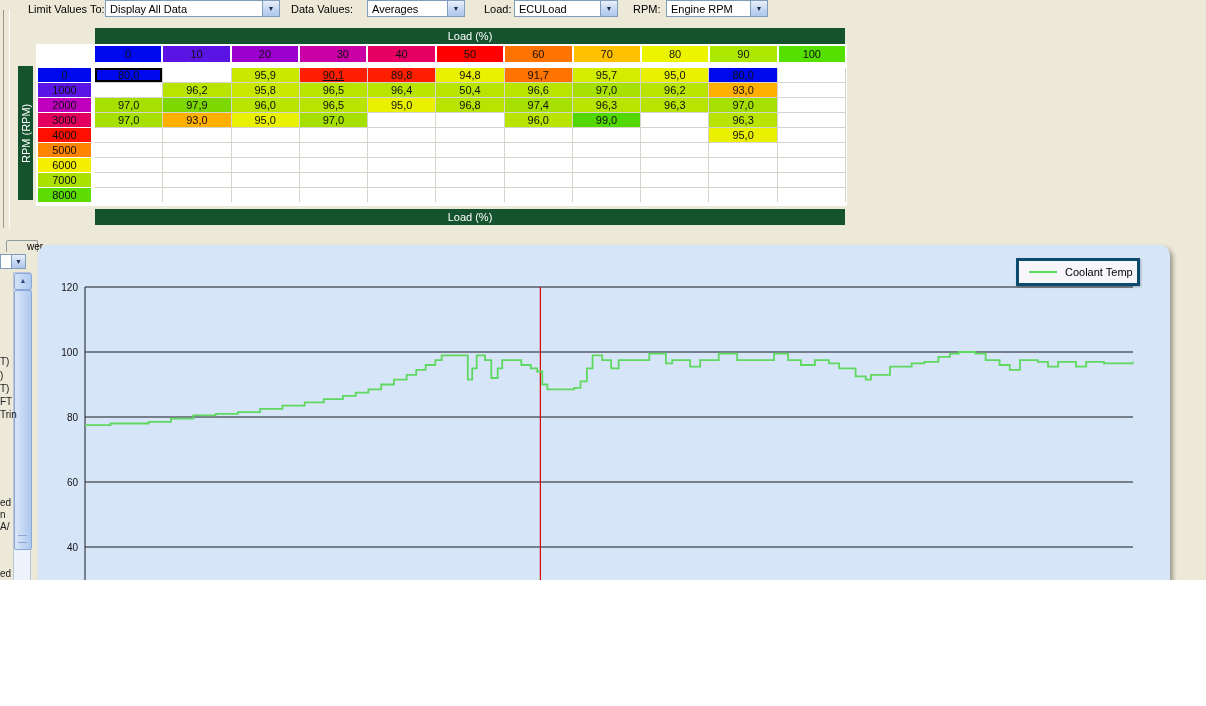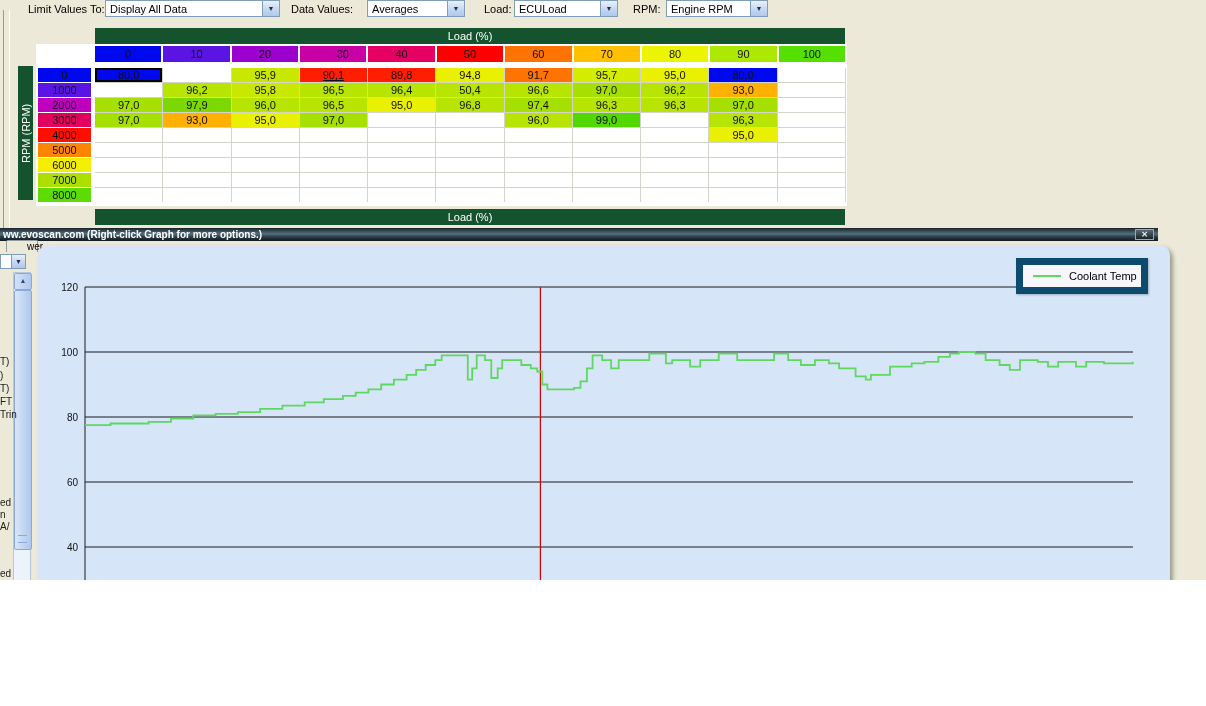--- a/index.html
+++ b/index.html
@@ -24,21 +24,21 @@
   #row-headers{position:absolute;left:38px;top:68px;width:53px;display:grid;grid-template-rows:repeat(9,14px);gap:1px;background:#fff;}
   #row-headers .hcell{display:flex;align-items:center;justify-content:center;font-size:11px;color:#101010;}
   #grid{position:absolute;left:95px;top:68px;width:750px;display:grid;grid-template-columns:repeat(11,1fr);grid-template-rows:repeat(9,14px);gap:1px;background:#D4D4CC;border-right:1px solid #D4D4CC;}
   #grid .cell{background:#fff;display:flex;align-items:center;justify-content:center;font-size:11px;color:#101010;}
   #grid .cell.sel{box-shadow:inset 0 0 0 2px #000;}
 
   
   #gwin-title{position:absolute;left:0;top:228px;width:1158px;height:13px;background:linear-gradient(180deg,#1c2228,#50707f 45%,#2b3b44 70%,#10181d);color:#fff;font-size:10px;font-weight:bold;display:flex;align-items:center;padding-left:3px;box-sizing:border-box;}
   #gwin-close{position:absolute;right:4px;top:1px;width:19px;height:11px;border:1px solid #9aa8b5;background:linear-gradient(180deg,#5a6a74,#1a2228);color:#e8eef2;font-size:8px;line-height:9px;text-align:center;box-sizing:border-box;}
   #chart-panel{position:absolute;left:38px;top:245px;width:1132px;height:458px;background:#D7E5F8;border-radius:10px;box-shadow:3px 3px 4px rgba(60,60,50,.45);}
-  #legend{position:absolute;left:978px;top:13px;width:118px;height:22px;background:#F6F6FB;border:7px solid #0c4a6e;box-shadow:1px 1px 2px rgba(0,0,0,.25);display:flex;align-items:center;}
+  #legend{position:absolute;left:978px;top:13px;width:118px;height:22px;background:#F6F6FB;border:3px solid #0c4a6e;box-shadow:1px 1px 2px rgba(0,0,0,.25);display:flex;align-items:center;}
   #legend .swatch{width:28px;height:2px;background:#5FD85F;margin:0 8px 0 10px;}
   #legend .lg-label{font-size:11px;color:#000;}
 
   
   .bg-tab{position:absolute;left:6px;top:240px;width:32px;height:12px;background:#ECE9D8;border:1px solid #919B9C;border-bottom:none;border-radius:2px 2px 0 0;font-size:10px;color:#000;padding-left:20px;box-sizing:border-box;}
   .bg-combo{position:absolute;left:0;top:254px;width:26px;height:15px;background:#fff;border:1px solid #7F9DB9;box-sizing:border-box;}
   .bg-combo .combo-btn{position:absolute;right:0;top:0;width:13px;height:13px;}
   .scrollbar{position:absolute;left:13px;top:272px;width:18px;height:434px;background:#ECF3FC;border:1px solid #B9C6D9;box-sizing:border-box;}
   .sb-up{position:absolute;left:0;top:0;width:16px;height:15px;background:linear-gradient(90deg,#D3E2F7,#AFC9EF);border:1px solid #8CA8D8;border-radius:2px;color:#30497a;font-size:7px;text-align:center;line-height:14px;}
   .sb-thumb{position:absolute;left:0;top:17px;width:16px;height:258px;background:linear-gradient(90deg,#D9E6F8,#AEC8EE);border:1px solid #8CA8D8;border-radius:2px;}
@@ -195,24 +195,20 @@
       <div class="cell"></div>
       <div class="cell"></div>
       <div class="cell"></div>
       <div class="cell"></div>
       <div class="cell"></div>
       <div class="cell"></div>
       <div class="cell"></div>
     </div>
   <div id="load-bottom" class="axis-bar">Load (%)</div>
 
-  <div id="gwin-title">
-    <span>ww.evoscan.com  (Right-click Graph for more options.)</span>
-    <span id="gwin-close">✕</span>
-  </div>
 
   <div class="bg-tab">wer</div>
   <div class="bg-combo">
     <span class="combo-btn">▼</span>
   </div>
   <div class="scrollbar">
     <span class="sb-up">▲</span>
     <span class="sb-thumb">
         <span class="sb-grip"></span>
       </span>

